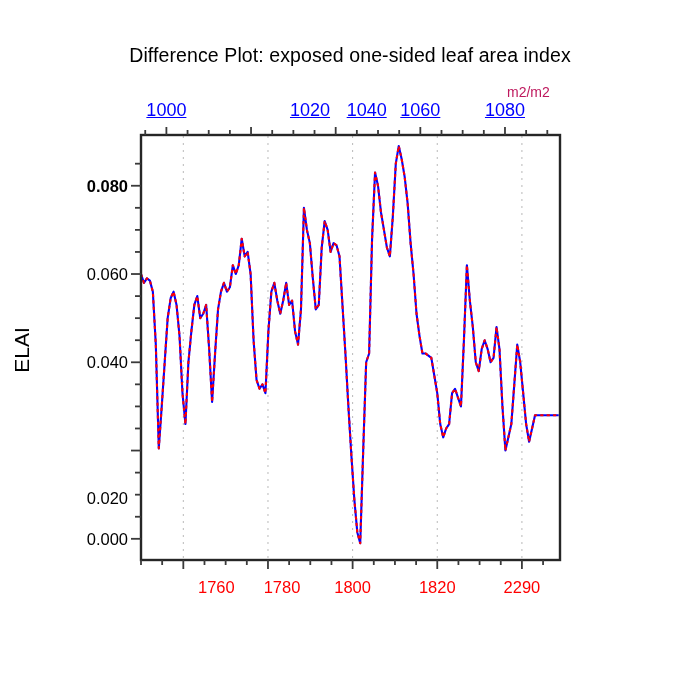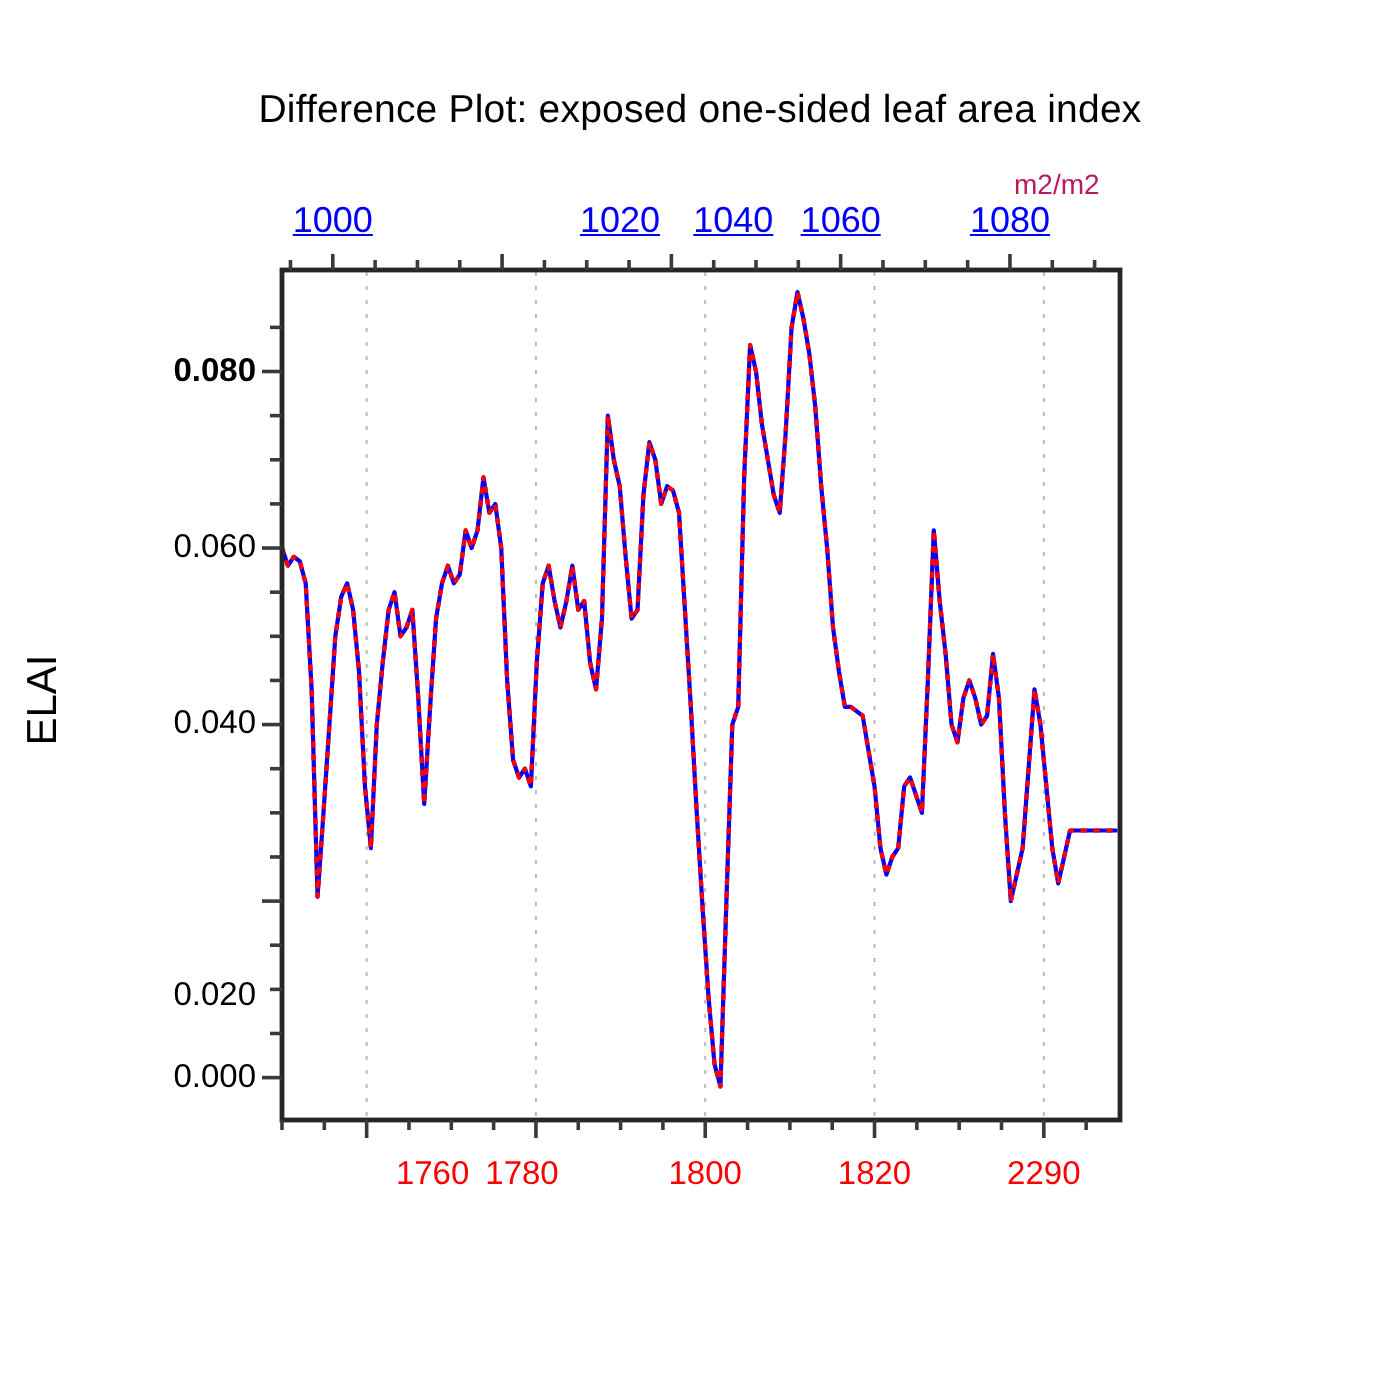--- a/index.html
+++ b/index.html
@@ -157,21 +157,21 @@
       <line x1="141" y1="207.81931464174454" x2="135" y2="207.81931464174454" stroke="#3a3a3a" stroke-width="1.8"></line>
       <line x1="141" y1="163.68639667705088" x2="135" y2="163.68639667705088" stroke="#3a3a3a" stroke-width="1.8"></line>
     </svg>
 
 <div class="top-tick-label" style="left: 166.394px;">1000</div>
     <div class="top-tick-label" style="left: 264px; margin-left: 46px;">1020</div>
     <div class="top-tick-label" style="left: 335.687px; margin-left: 31px;">1040</div>
     <div class="top-tick-label" style="left: 420.333px; text-align: center;">1060</div>
     <div class="top-tick-label" style="left: 504.98px;">1080</div>
     <div class="bottom-tick-label" style="left: 183.323px; margin-left: 33px;">1760</div>
-    <div class="bottom-tick-label" style="left: 261px;">1780</div>
+    <div class="bottom-tick-label" style="left: 282px;">1780</div>
     <div class="bottom-tick-label" style="left: 352.616px;">1800</div>
     <div class="bottom-tick-label" style="left: 437.263px;">1820</div>
     <div class="bottom-tick-label" style="left: 521.909px;">2290</div>
     <div class="left-tick-label" style="top: 538.816px;">0.000</div>
     <div class="left-tick-label" style="top: 450.55px; margin-top: 47px;">0.020</div>
     <div class="left-tick-label" style="top: 362.285px;">0.040</div>
     <div class="left-tick-label" style="top: 274.019px;">0.060</div>
     <div class="left-tick-label" style="top: 185.753px; font-weight: bold;">0.080</div>
   </div>
 

